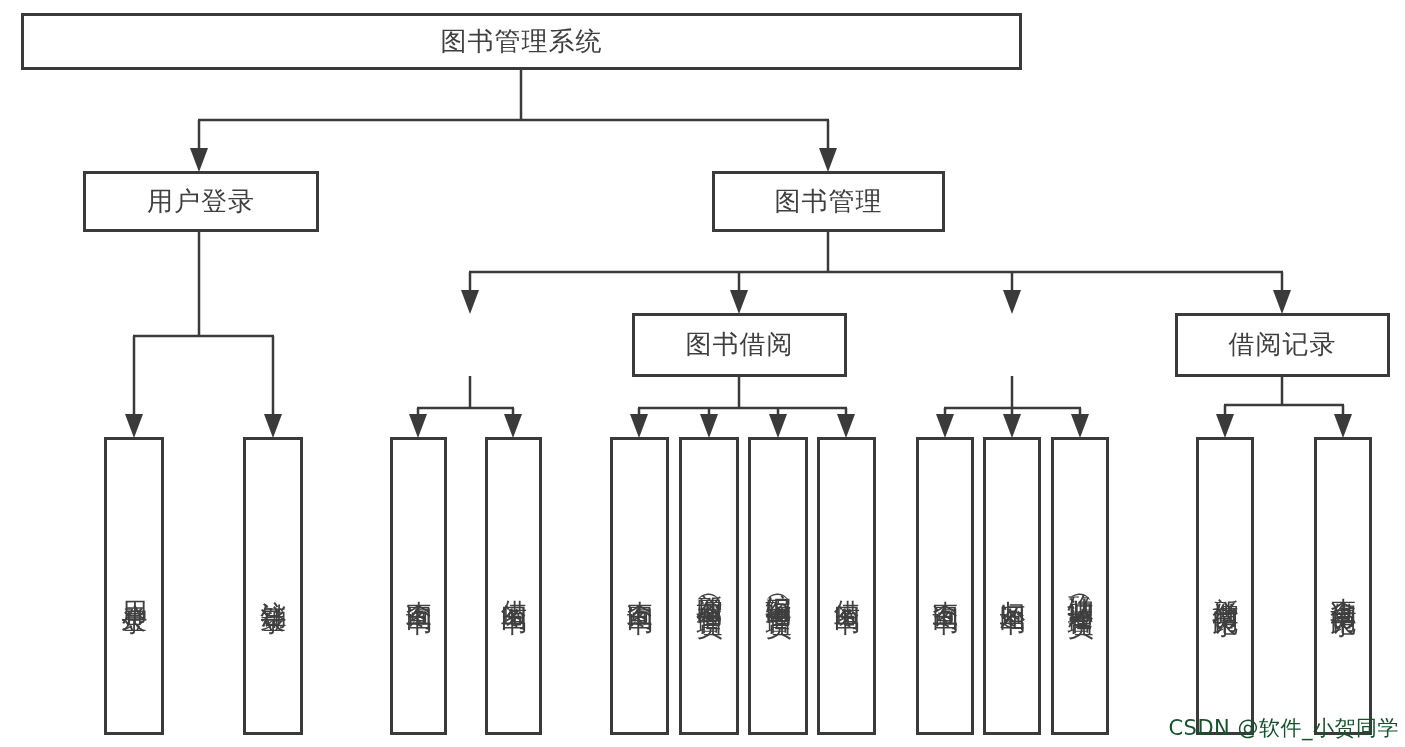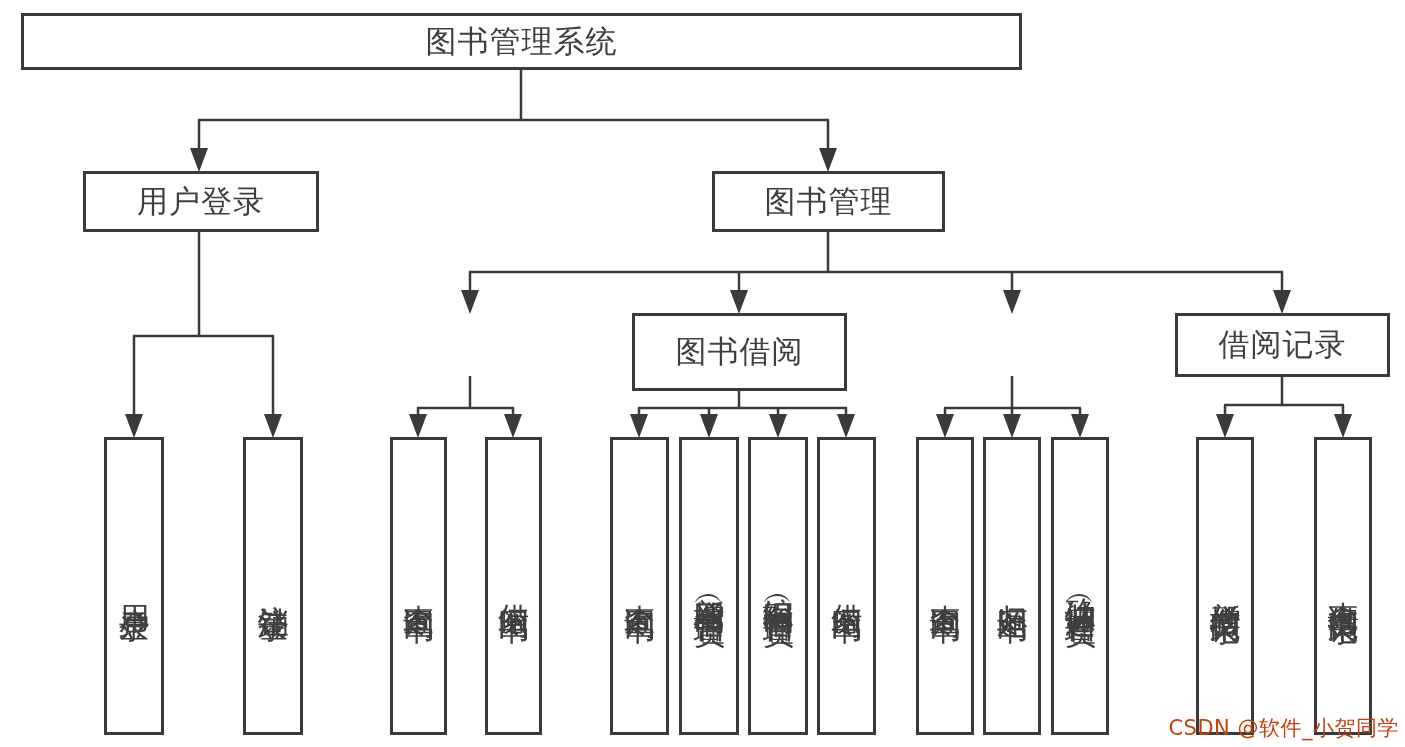--- a/index.html
+++ b/index.html
@@ -16,37 +16,37 @@
   .head { fill: #3a3a3a; stroke: none; }
   .box {
     position: absolute;
     box-sizing: border-box;
     background: #ffffff;
     border: 3px solid #3a3a3a;
     color: #3f3f3f;
     display: flex;
     align-items: center;
     justify-content: center;
-    font-size: 31px;
+    font-size: 26px;
     line-height: 1.15;
     z-index: 2;
   }
   .hbox span { letter-spacing: 1px; white-space: nowrap; }
   .vbox span {
     writing-mode: vertical-rl;
     text-orientation: mixed;
     letter-spacing: 3px;
     white-space: nowrap;
   }
   .watermark {
     position: absolute;
     right: 6px;
     bottom: 5px;
     font-size: 21px;
-    color: #c2410c;
+    color: #14532d;
     letter-spacing: 0.5px;
     z-index: 3;
     white-space: nowrap;
   }
 </style>
 </head>
 <body>
 
 <div class="canvas">
 
@@ -130,21 +130,21 @@
     <span>图书管理系统</span>
   </div>
 
   <div class="box hbox" style="left:83px;top:171px;width:236px;height:61px">
     <span>用户登录</span>
   </div>
   <div class="box hbox" style="left:712px;top:171px;width:233px;height:61px">
     <span>图书管理</span>
   </div>
 
-  <div class="box hbox" style="left:632px;top:313px;width:215px;height:78px">
+  <div class="box hbox" style="left:632px;top:313px;width:215px;height:64px">
     <span>图书借阅</span>
   </div>
   <div class="box hbox" style="left:1175px;top:313px;width:215px;height:64px">
     <span>借阅记录</span>
   </div>
 
   <div class="box vbox" style="left:104px;top:437px;width:60px;height:298px">
     <span>用户登录</span>
   </div>
   <div class="box vbox" style="left:243px;top:437px;width:60px;height:298px">

